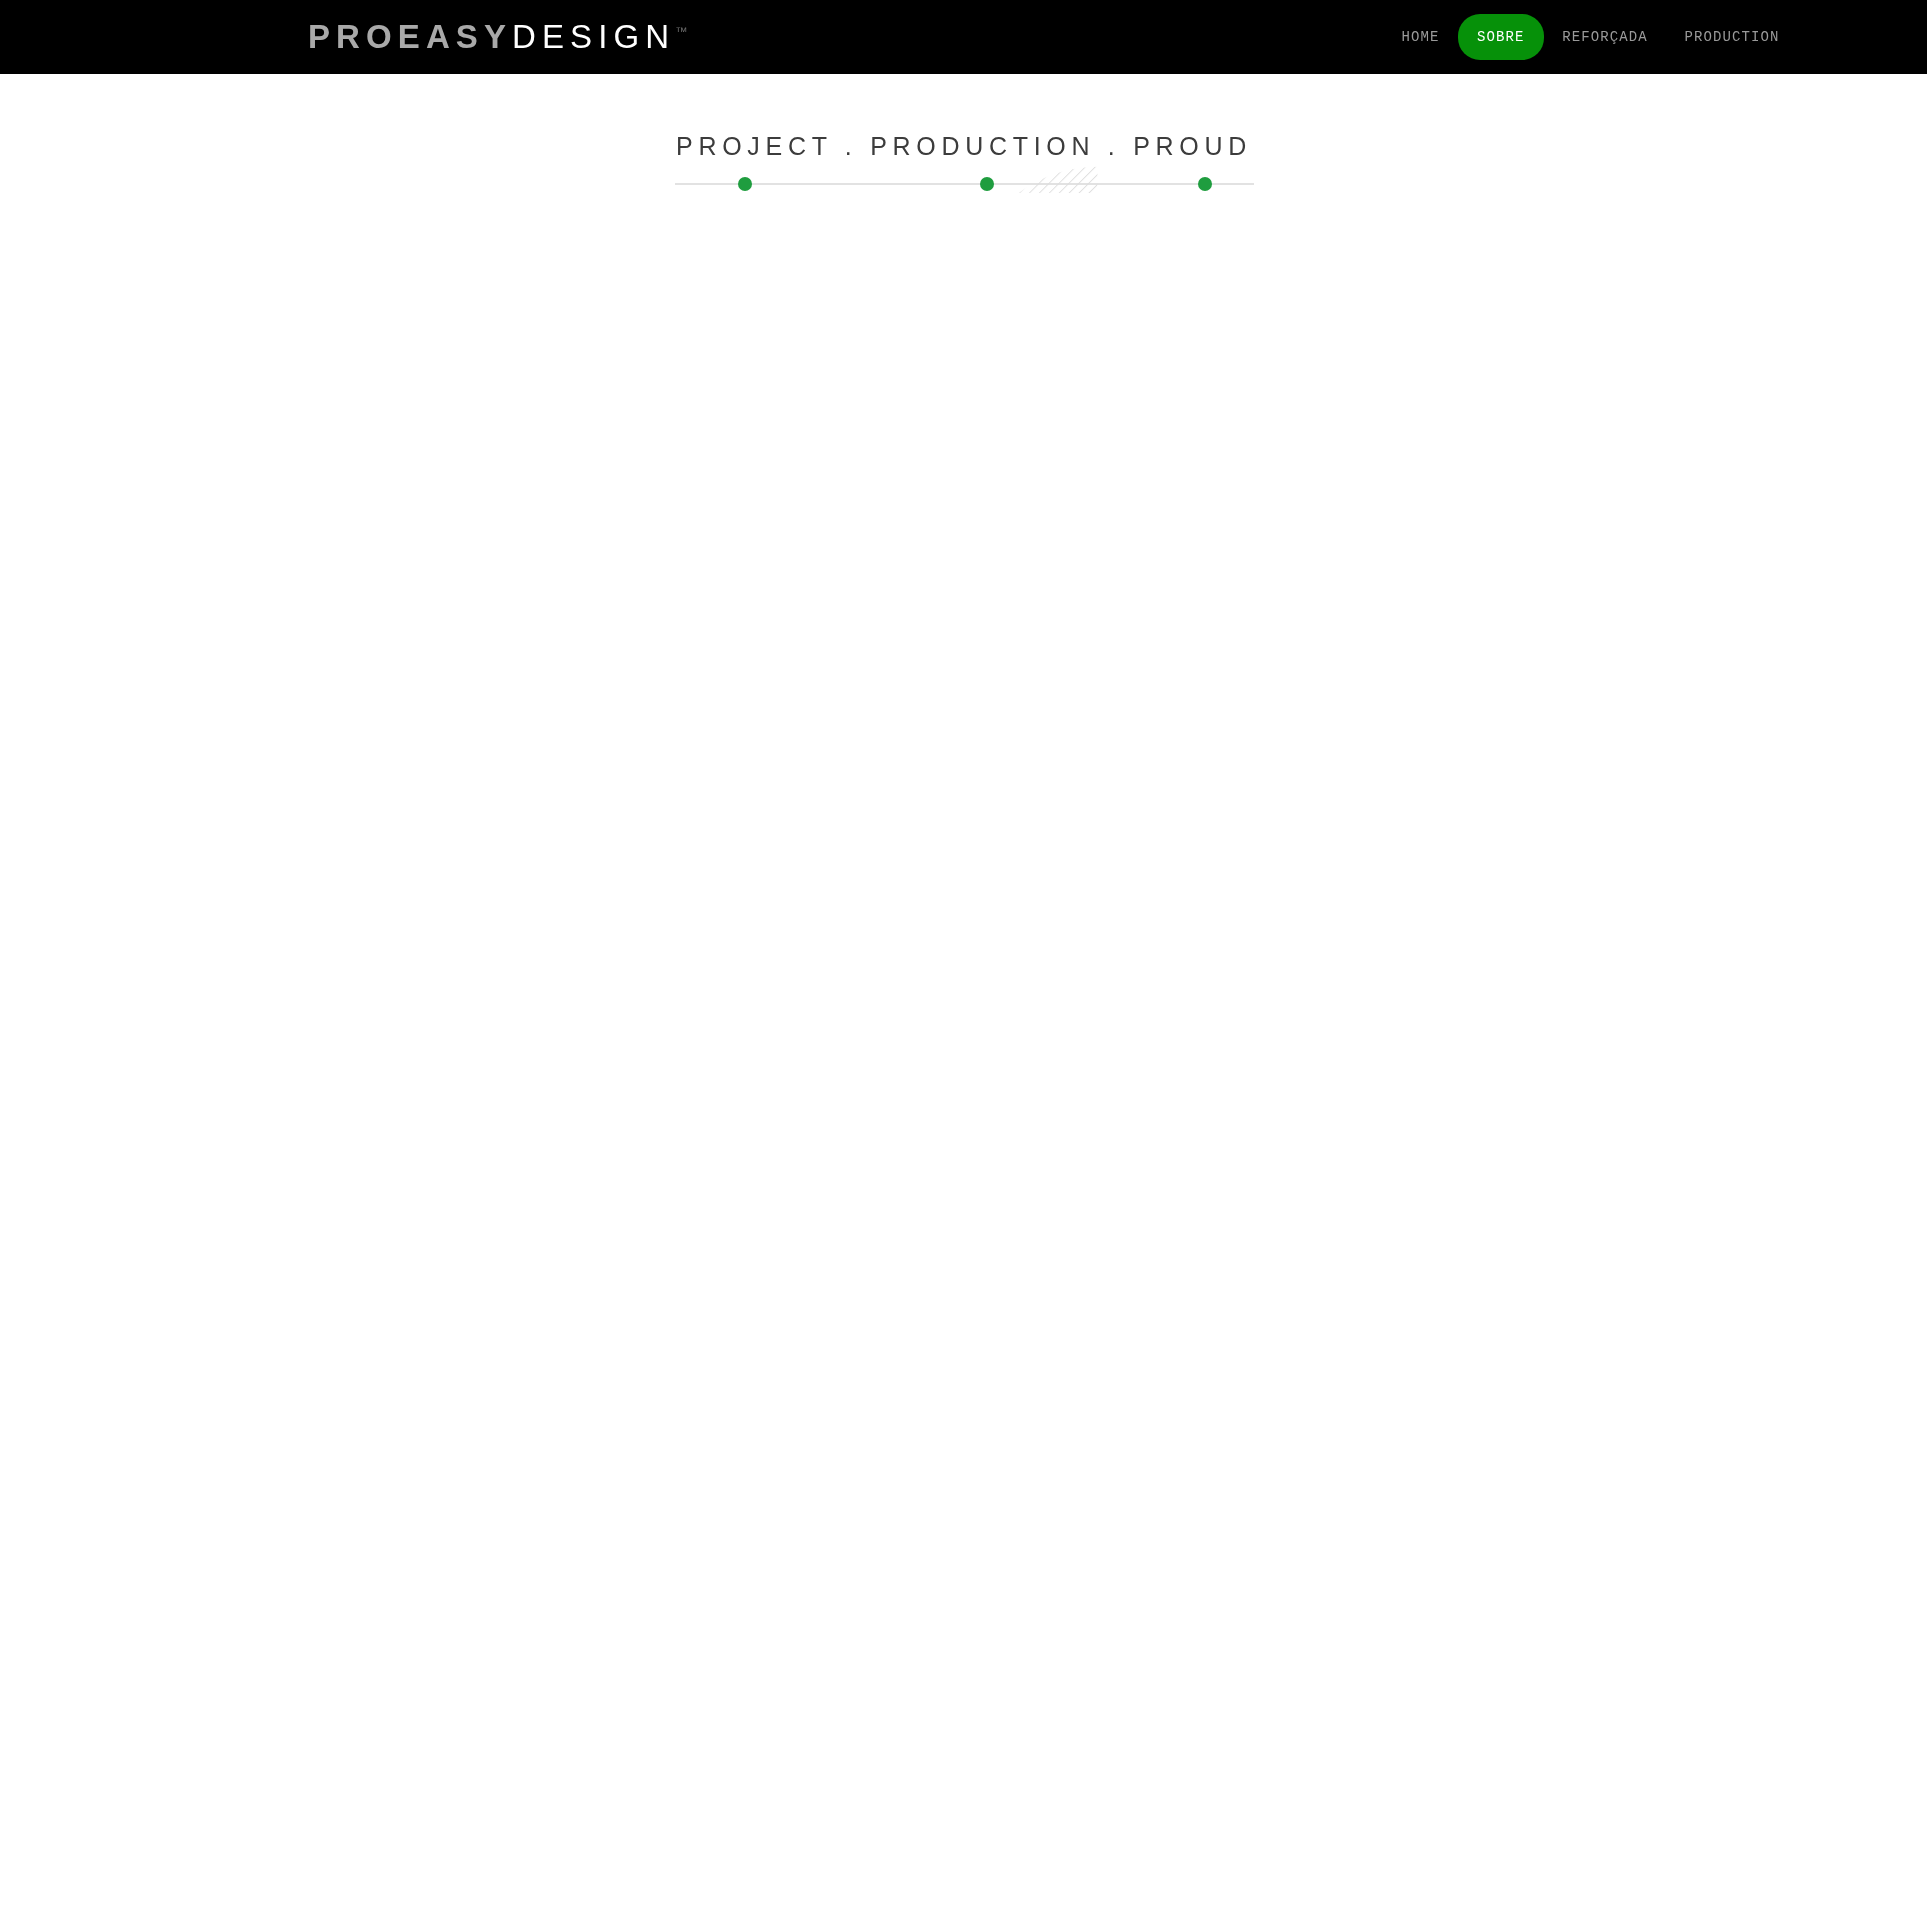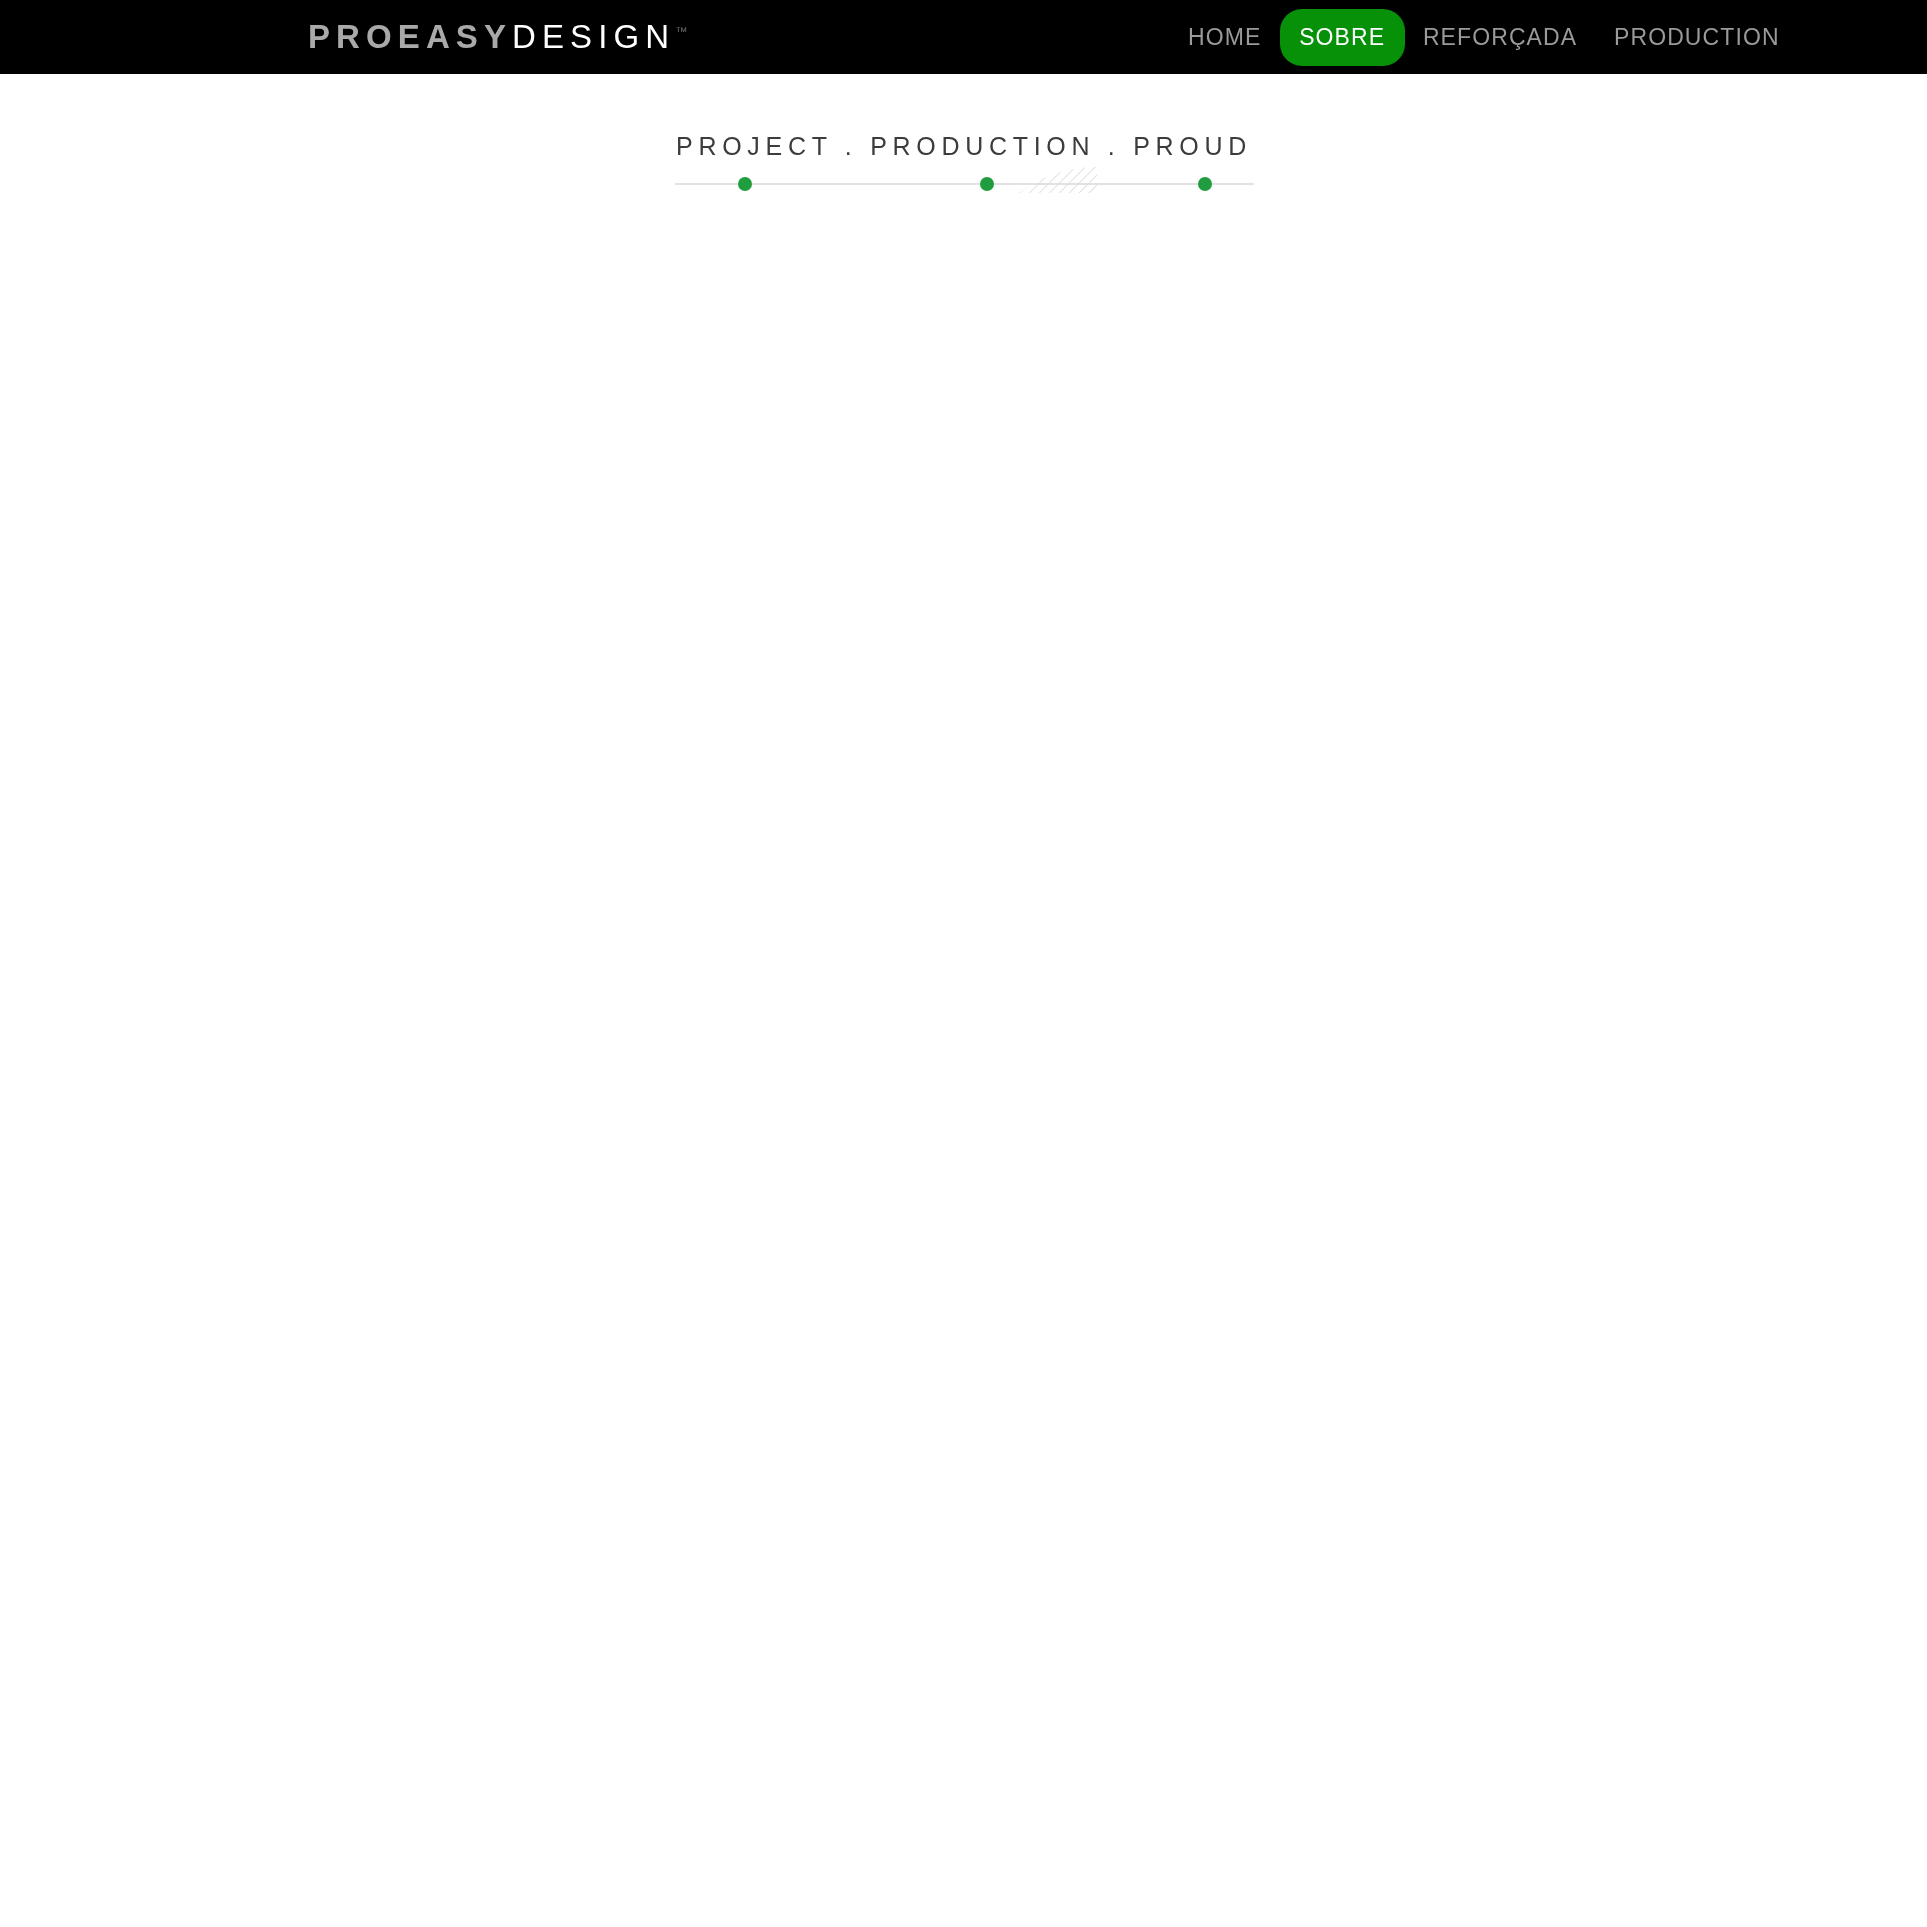--- a/index.html
+++ b/index.html
@@ -36,26 +36,27 @@
     position: absolute;
     right: 130px;
     top: 0;
     height: 74px;
     display: flex;
     align-items: center;
     gap: 0px;
   }
   .nav-item {
     color: #9a9a9a;
-    font-size: 23px;
+    font-size: 14px;
     letter-spacing: 1.1px;
     padding: 15px 18.4px;
     text-decoration: none;
     white-space: nowrap;
     cursor: pointer;
+    font-family: Liberation Mono, monospace;
   }
   .nav-item.active {
     background: #069109;
     color: #ffffff;
     padding: 15px 19.3px;
     border-radius: 22px;
   }
 
   
   .title-wrap {

